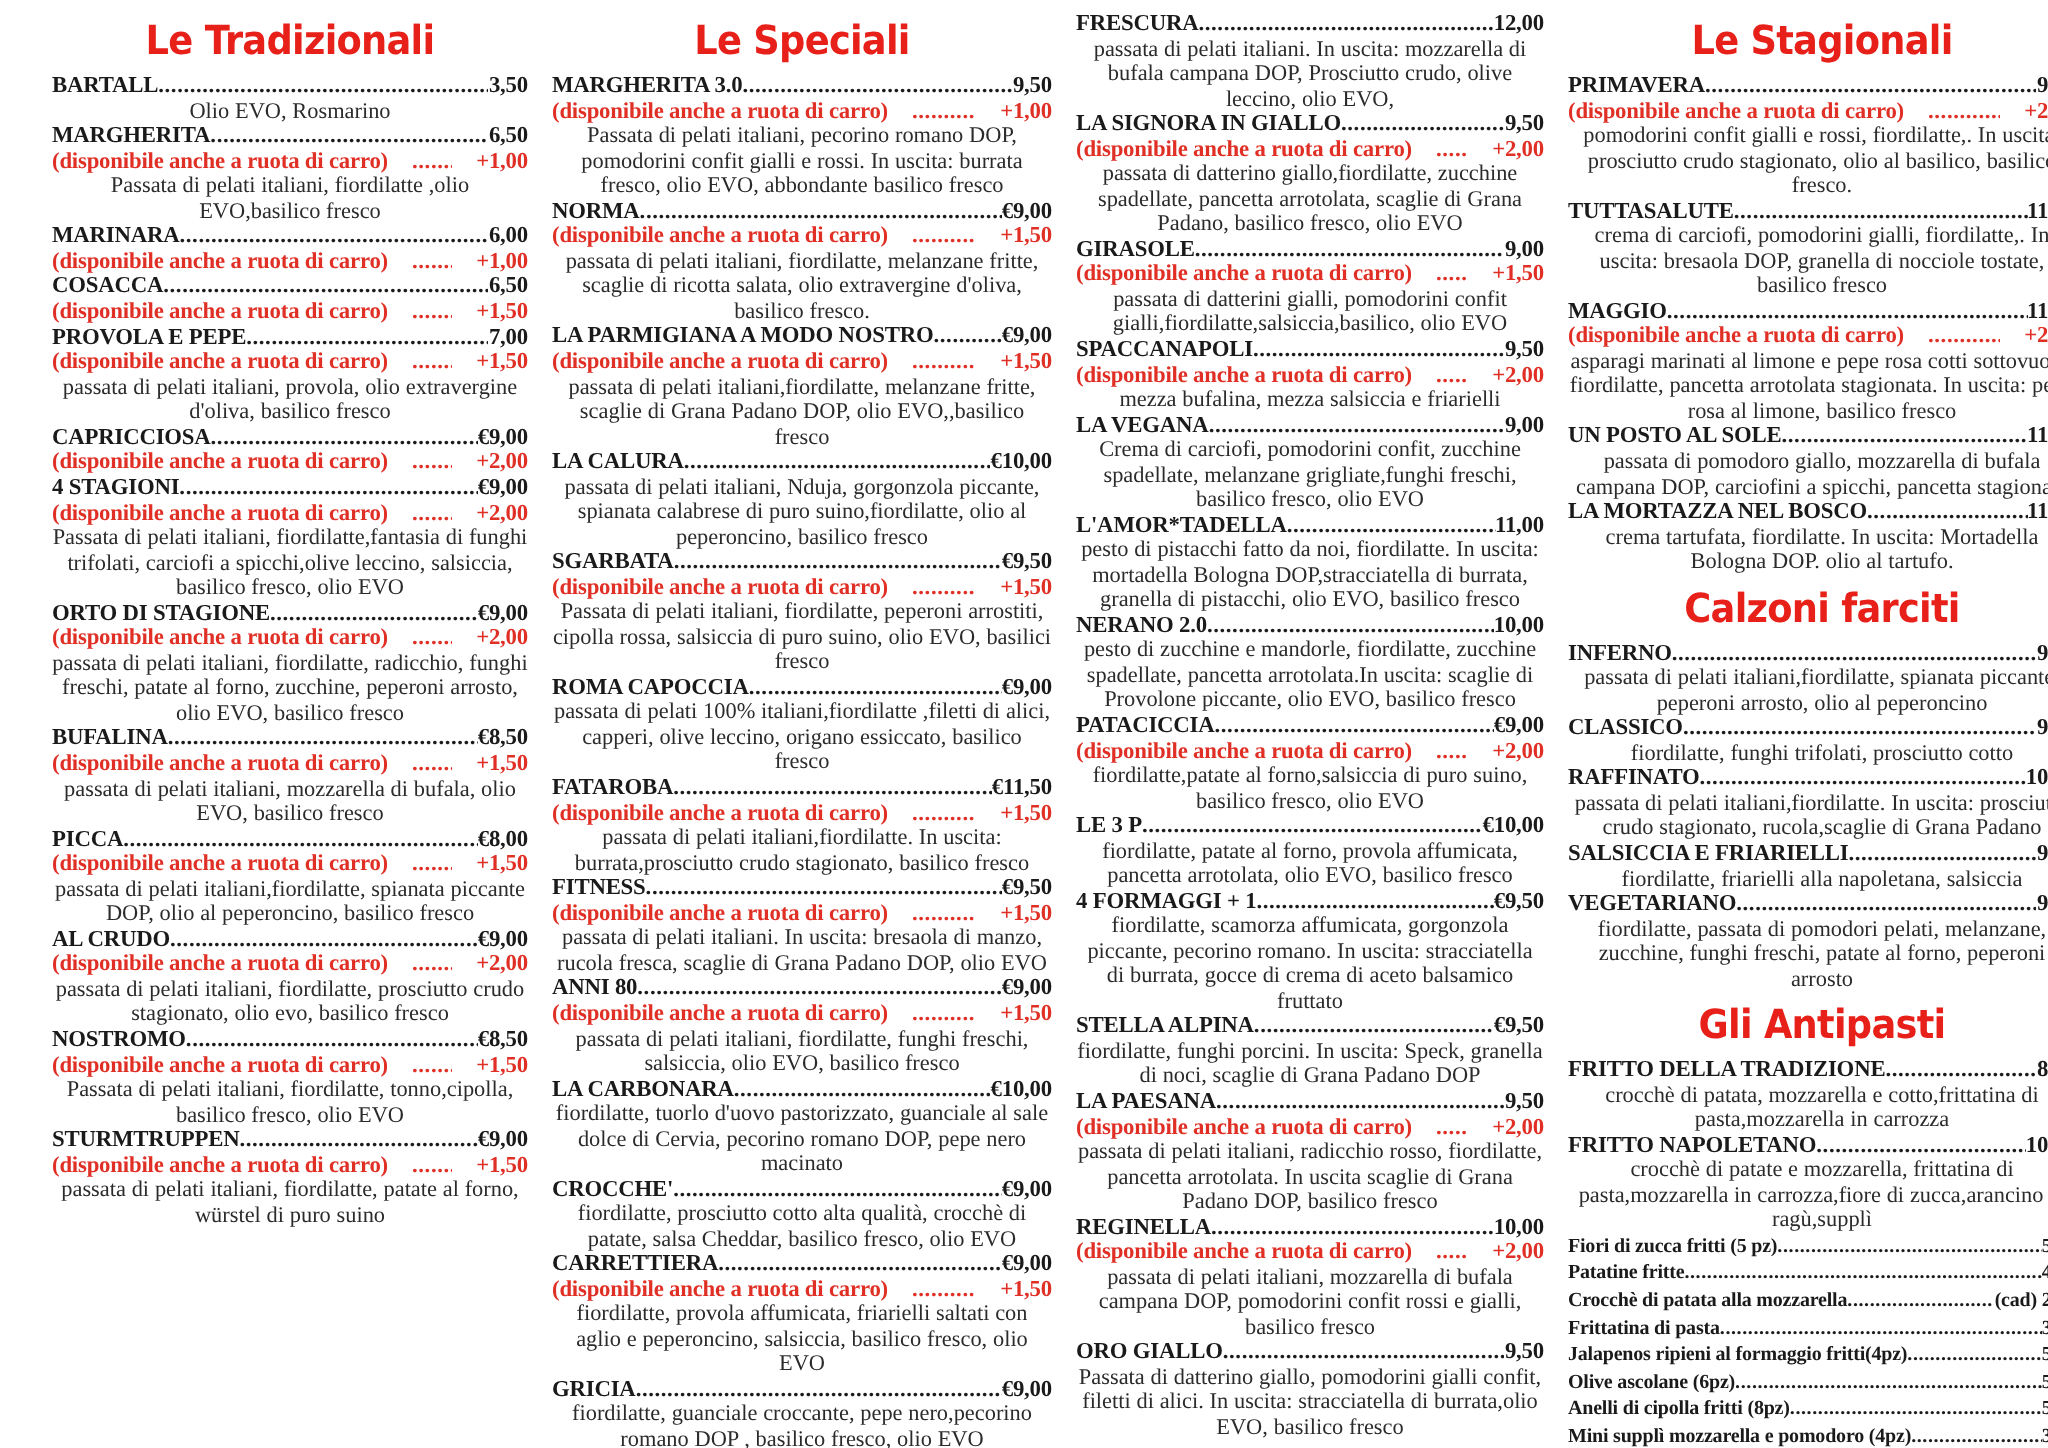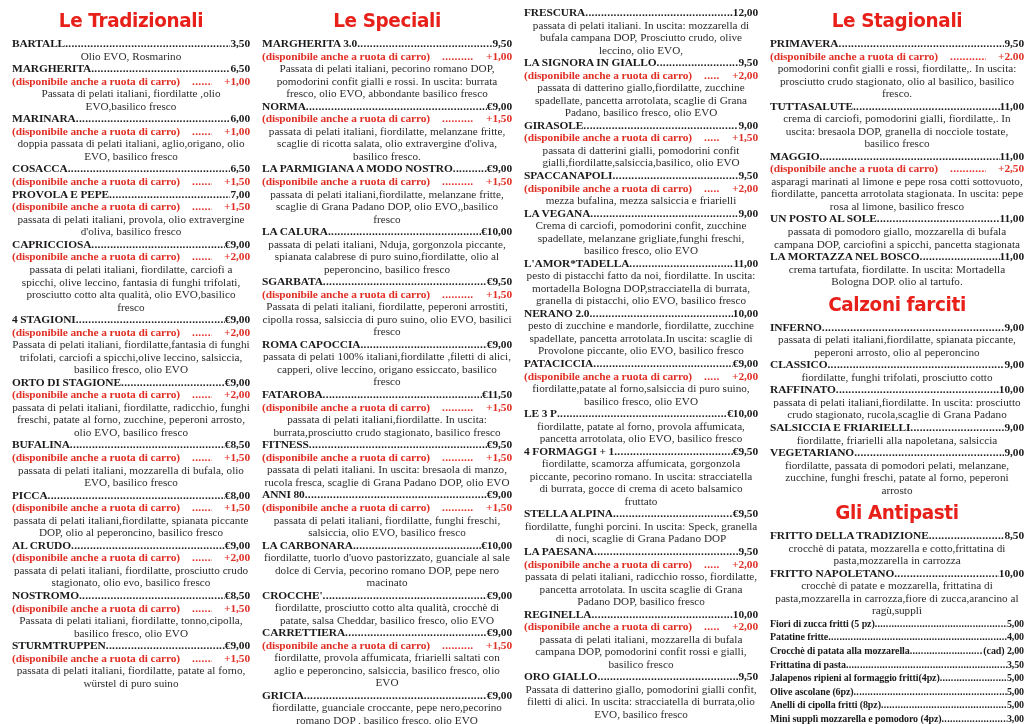--- a/index.html
+++ b/index.html
@@ -8,21 +8,21 @@
     background:#ffffff;
     font-family:"Liberation Serif", serif;
     color:#1a1a1a;
     overflow:hidden;
   }
   .menu{
     display:flex;
     flex-direction:row;
     width:948px;height:724px;
     box-sizing:border-box;
-    padding:6px 6px 0 6px;
+    padding:6px 6px 0 20px;
   }
   .col{
     flex:1 1 0;
     padding:0 6px;
     box-sizing:border-box;
     overflow:hidden;
   }
   .col-1{flex:0 0 250px;}
   .col-2{flex:0 0 262px;}
   .col-3{flex:0 0 246px;}
@@ -112,21 +112,20 @@
           <div class="line">
             <span class="name">MARINARA</span>
             <span class="dots">................................................................................</span>
             <span class="price">6,00</span>
           </div>
           <div class="line ruota">
             <span class="name">(disponibile anche a ruota di carro)</span>
             <span class="dots">............................................................</span>
             <span class="price">+1,00</span>
           </div>
-          <div class="desc">doppia passata di pelati italiani, aglio,origano, olio EVO, basilico fresco</div>
         </div>
         <div class="item">
           <div class="line">
             <span class="name">COSACCA</span>
             <span class="dots">................................................................................</span>
             <span class="price">6,50</span>
           </div>
           <div class="line ruota">
             <span class="name">(disponibile anche a ruota di carro)</span>
             <span class="dots">............................................................</span>
@@ -150,21 +149,20 @@
           <div class="line">
             <span class="name">CAPRICCIOSA</span>
             <span class="dots">................................................................................</span>
             <span class="price">€9,00</span>
           </div>
           <div class="line ruota">
             <span class="name">(disponibile anche a ruota di carro)</span>
             <span class="dots">............................................................</span>
             <span class="price">+2,00</span>
           </div>
-          <div class="desc">passata di pelati italiani, fiordilatte, carciofi a spicchi, olive leccino, fantasia di funghi trifolati, prosciutto cotto alta qualità, olio EVO,basilico fresco</div>
         </div>
         <div class="item">
           <div class="line">
             <span class="name">4 STAGIONI</span>
             <span class="dots">................................................................................</span>
             <span class="price">€9,00</span>
           </div>
           <div class="line ruota">
             <span class="name">(disponibile anche a ruota di carro)</span>
             <span class="dots">............................................................</span>

